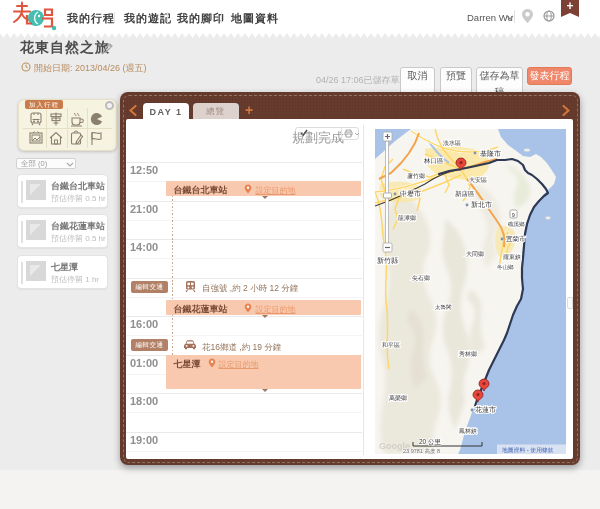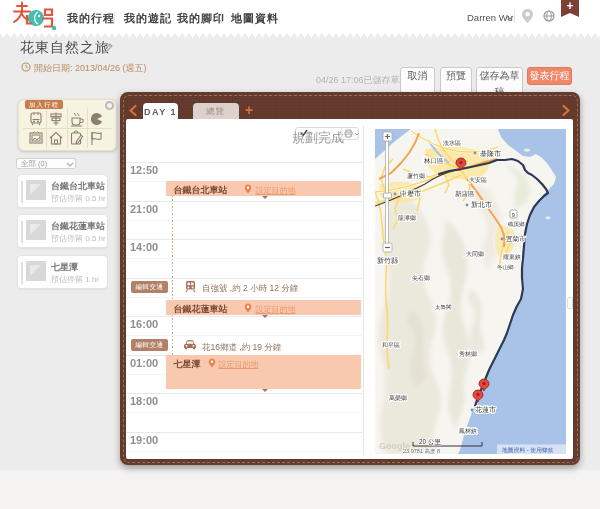--- a/index.html
+++ b/index.html
@@ -9,21 +9,21 @@
 
 #hdr { position:absolute; left:0; top:0; width:600px; height:33px; background:#fff; }
 #zig { position:absolute; left:0; top:33px; width:600px; height:5px; }
 .nav { position:absolute; top:11px; font-size:11px; font-weight:bold; color:#404040; letter-spacing:1px; }
 .nsep { position:absolute; top:12px; width:1px; height:11px; background:#e2e2e2; }
 #uname { position:absolute; top:12px; left:467px; font-size:9.5px; color:#555; }
 #ribbon { position:absolute; left:561px; top:0; width:18px; height:17px; background:#7c4134;
   clip-path:polygon(0 0,100% 0,100% 100%,50% 76%,0 100%); color:#fff; font-size:12px; font-weight:bold;
   text-align:center; line-height:13px; }
 
-#ttl { position:absolute; left:20px; top:39px; font-size:14px; font-weight:normal; color:#4c4c4c; letter-spacing:1px; }
+#ttl { position:absolute; left:20px; top:39px; font-size:14px; font-weight:bold; color:#4c4c4c; letter-spacing:1px; }
 #dateline { position:absolute; left:34px; top:62px; font-size:9px; color:#b88c5e; }
 #saved { position:absolute; left:316px; top:74px; font-size:9px; color:#b2b2b2; }
 .btn { position:absolute; top:67px; height:34px; background:#fdfdfd; border:1px solid #c9c9c9; border-radius:3px;
   font-size:10px; color:#5a5a5a; text-align:center; line-height:16px; font-family:"Liberation Sans",sans-serif; }
 #btn-pub { position:absolute; top:67px; left:527px; width:45px; height:18px; background:#f0876a; border:1px solid #e07a57; border-radius:3px; font-size:10px; color:#fff; text-align:center; line-height:16px; }
 
 #panel { position:absolute; left:18px; top:99px; width:99px; height:52px; background:#f7f3e1;
   border:1px solid #e6e0c8; border-radius:6px; box-shadow:0 1px 3px rgba(0,0,0,.18); }
 #ptag { position:absolute; left:25px; top:100px; width:38px; height:9px; background:#c97c4b; border-radius:2px;
   color:#fff; font-size:6.5px; text-align:center; line-height:9px; letter-spacing:1px; }
@@ -44,21 +44,21 @@
 
 #frame { position:absolute; left:120px; top:92px; width:460px; height:373px; background:#653a2c; border-radius:8px;
   box-shadow:0 3px 7px rgba(0,0,0,.35);
   background-image:
     radial-gradient(rgba(0,0,0,.06) 1px, transparent 1px),
     radial-gradient(rgba(255,255,255,.03) 1px, transparent 1px);
   background-size:3px 3px, 3px 3px; background-position:0 0,1.5px 1.5px; }
 #stitch { position:absolute; left:122.5px; top:94.5px; width:455px; height:368px; border:1px dashed rgba(255,235,215,.3); border-radius:6px; }
 #content { position:absolute; left:125.5px; top:119px; width:447.5px; height:340px; background:#fff; border-radius:2px; }
 .tab { position:absolute; top:103px; height:16px; border-radius:4px 4px 0 0; text-align:center; }
-#tab1 { left:143px; width:35px; background:#fff; font-size:9px; font-weight:bold; color:#5f5f5f; letter-spacing:1.5px; line-height:18px; }
+#tab1 { left:143px; width:46px; background:#fff; font-size:9px; font-weight:bold; color:#5f5f5f; letter-spacing:1.5px; line-height:18px; }
 #tab2 { left:192.5px; width:46px; background:rgba(255,253,250,.78); font-size:8.5px; color:#a49084; line-height:17px; letter-spacing:1px; }
 .arrow { position:absolute; color:#d4763b; font-weight:bold; }
 
 .hline { position:absolute; left:126px; width:236px; height:1px; background:#e9e9e9; }
 .hhalf { position:absolute; left:126px; width:236px; height:1px; background:#f4f4f4; }
 .hlabel { position:absolute; left:130px; font-size:11px; font-weight:bold; color:#8f8f8f; }
 .evt { position:absolute; left:165.5px; width:195px; background:#f8c9ae; border-radius:1px; }
 .etitle { font-size:9px; font-weight:bold; color:#7b4a36; }
 .elink { font-size:8px; color:#ea9a70; text-decoration:underline; }
 .ehandle { position:absolute; left:96px; width:0; height:0; border-left:3px solid transparent;

